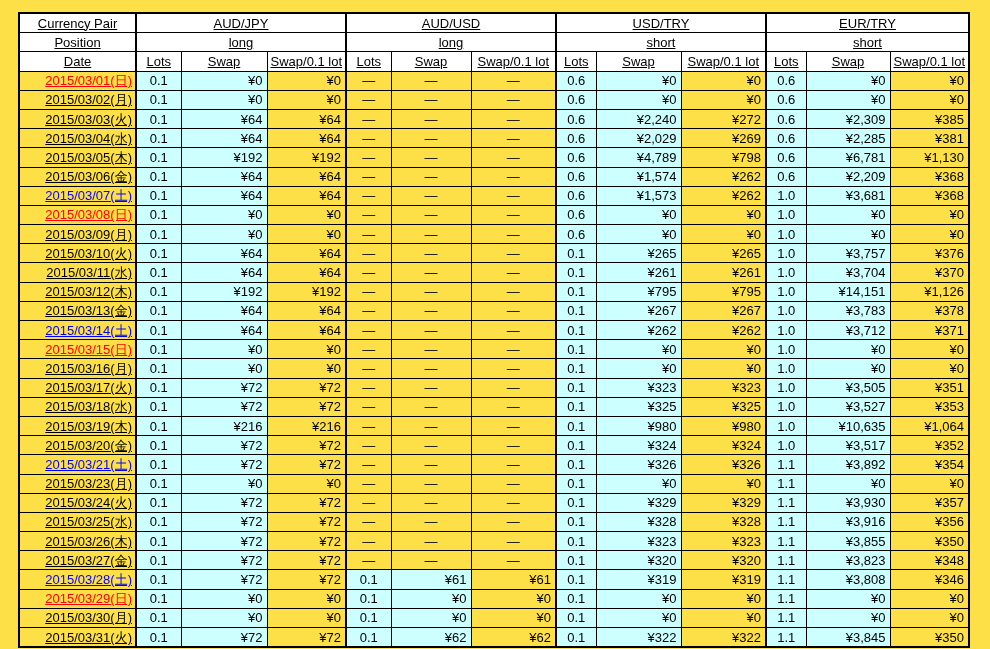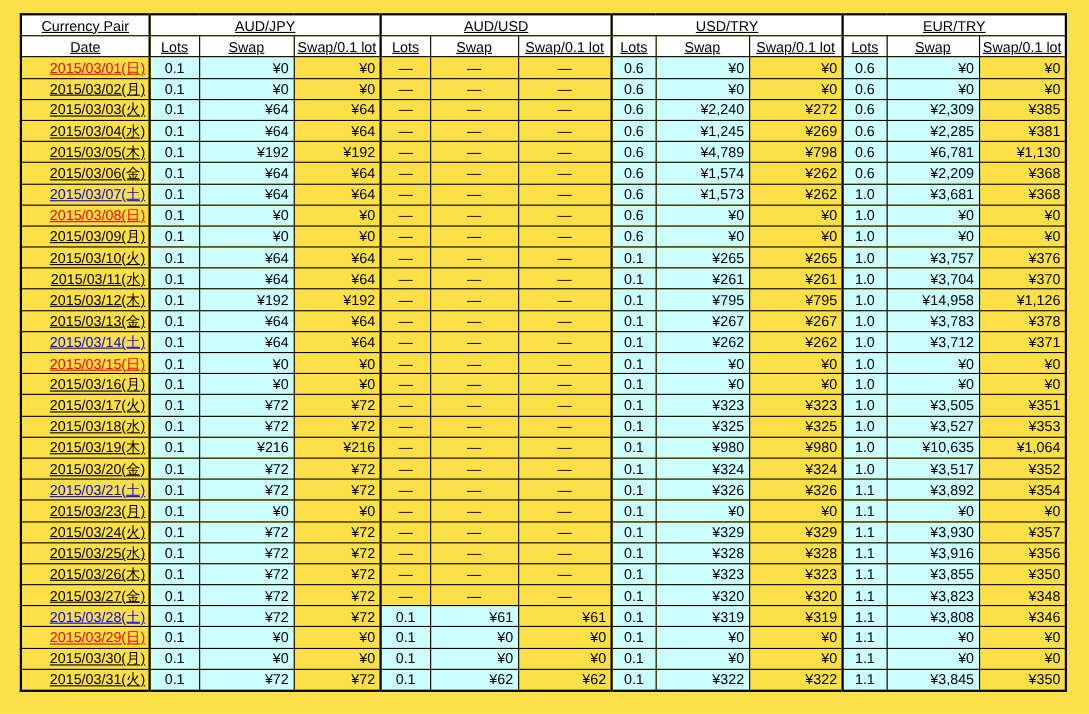--- a/index.html
+++ b/index.html
@@ -62,20 +62,27 @@
     </colgroup>
     <thead>
       <tr>
         <th class="u">Currency Pair</th>
         <th colspan="3" class="u grp">AUD/JPY</th>
         <th colspan="3" class="u grp">AUD/USD</th>
         <th colspan="3" class="u grp">USD/TRY</th>
         <th colspan="3" class="u grp">EUR/TRY</th>
       </tr>
       <tr>
+        <th class="u">Position</th>
+        <th colspan="3" class="u grp">long</th>
+        <th colspan="3" class="u grp">long</th>
+        <th colspan="3" class="u grp">short</th>
+        <th colspan="3" class="u grp">short</th>
+      </tr>
+      <tr>
         <th class="u">Date</th>
         <th class="u grp">Lots</th>
         <th class="u">Swap</th>
         <th class="u">Swap/0.1 lot</th>
         <th class="u grp">Lots</th>
         <th class="u">Swap</th>
         <th class="u">Swap/0.1 lot</th>
         <th class="u grp">Lots</th>
         <th class="u">Swap</th>
         <th class="u">Swap/0.1 lot</th>
@@ -132,21 +139,21 @@
         </tr>
         <tr>
           <td class="date u wd">2015/03/04(水)</td>
           <td class="grp ctr hl">0.1</td>
           <td class="num hl">¥64</td>
           <td class="num">¥64</td>
           <td class="grp ctr">—</td>
           <td class="ctr">—</td>
           <td class="ctr">—</td>
           <td class="grp ctr hl">0.6</td>
-          <td class="num hl">¥1,245</td>
+          <td class="num hl">¥2,029</td>
           <td class="num">¥269</td>
           <td class="grp ctr hl">0.6</td>
           <td class="num hl">¥2,285</td>
           <td class="num">¥381</td>
         </tr>
         <tr>
           <td class="date u wd">2015/03/05(木)</td>
           <td class="grp ctr hl">0.1</td>
           <td class="num hl">¥192</td>
           <td class="num">¥192</td>
@@ -255,21 +262,21 @@
           <td class="grp ctr hl">0.1</td>
           <td class="num hl">¥192</td>
           <td class="num">¥192</td>
           <td class="grp ctr">—</td>
           <td class="ctr">—</td>
           <td class="ctr">—</td>
           <td class="grp ctr hl">0.1</td>
           <td class="num hl">¥795</td>
           <td class="num">¥795</td>
           <td class="grp ctr hl">1.0</td>
-          <td class="num hl">¥14,958</td>
+          <td class="num hl">¥14,151</td>
           <td class="num">¥1,126</td>
         </tr>
         <tr>
           <td class="date u wd">2015/03/13(金)</td>
           <td class="grp ctr hl">0.1</td>
           <td class="num hl">¥64</td>
           <td class="num">¥64</td>
           <td class="grp ctr">—</td>
           <td class="ctr">—</td>
           <td class="ctr">—</td>

